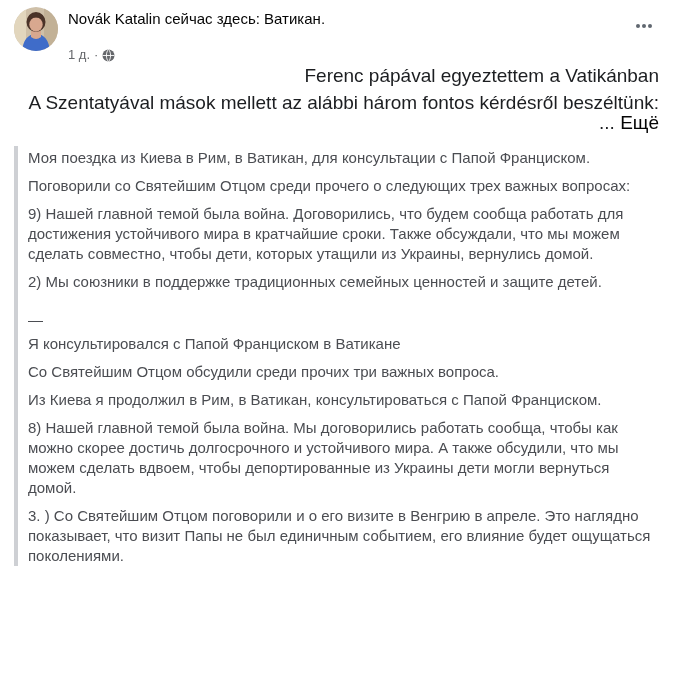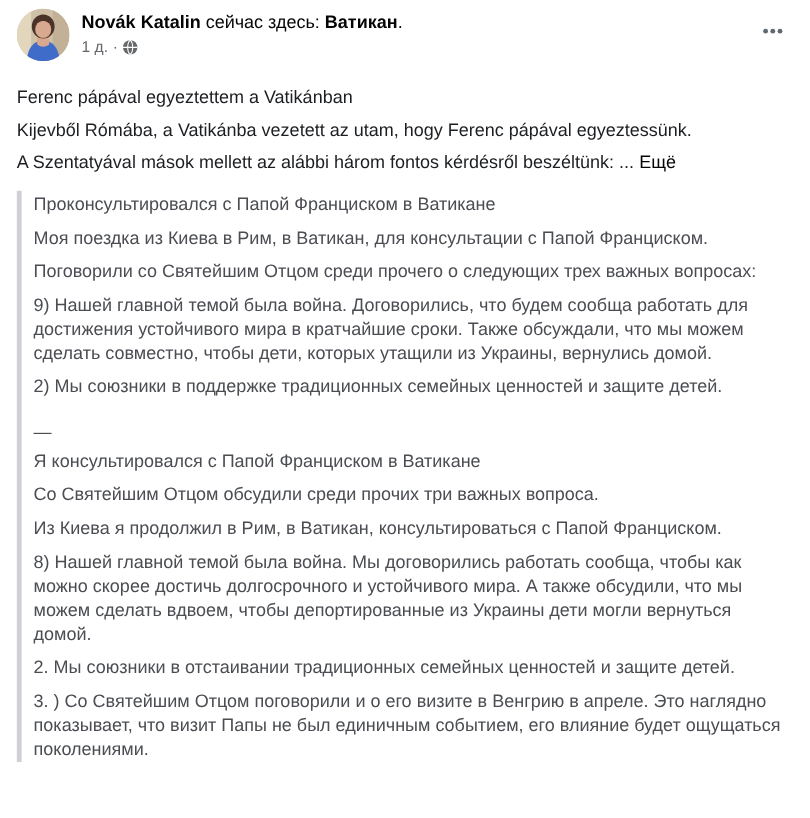--- a/index.html
+++ b/index.html
@@ -36,29 +36,29 @@
   .header-text {
     margin-left: 10px;
     padding-top: 2px;
   }
   .name-line {
     font-size: 15px;
     line-height: 20px;
     color: #050505;
   }
   .name-line .bold {
-    font-weight: 700;
+    font-weight: 400;
     cursor: pointer;
     text-align: center;
   }
   .meta-line {
     font-size: 13px;
     line-height: 16px;
     color: #65676B;
-    margin-top: 2px;
+    margin-top: 18px;
     display: flex;
     align-items: center;
     gap: 4px;
   }
   .meta-line .timestamp { cursor: pointer; }
   .globe { display: inline-flex; align-items: center; }
   .more-btn {
     position: absolute;
     top: 17px;
     right: 18px;
@@ -72,24 +72,25 @@
     border-radius: 4px;
   }
   .more-btn .dot {
     width: 4px;
     height: 4px;
     border-radius: 50%;
     background: #606770;
   }
   
   .post-text {
-    margin-top: 21px;
-    font-size: 15px;
+    margin-top: 3px;
+    font-size: 19px;
     line-height: 20px;
     color: #1c1e21;
+    text-align: right;
   }
   .post-text p { margin: 0 0 7px; }
   .see-more {
     font-weight: 400;
     color: #050505;
     cursor: pointer;
     white-space: nowrap;
   }
   
   .translation {
@@ -142,32 +143,29 @@
 
     <div class="more-btn">
       <span class="dot"></span>
       <span class="dot"></span>
       <span class="dot"></span>
     </div>
   </div>
 
   <div class="post-text">
     <p>Ferenc pápával egyeztettem a Vatikánban</p>
-    <p>Kijevből Rómába, a Vatikánba vezetett az utam, hogy Ferenc pápával egyeztessünk.</p>
     <p><span>A Szentatyával mások mellett az alábbi három fontos kérdésről beszéltünk: ...</span> <span class="see-more">Ещё</span></p>
   </div>
 
   <blockquote class="translation">
-    <p>Проконсультировался с Папой Франциском в Ватикане</p>
     <p>Моя поездка из Киева в Рим, в Ватикан, для консультации с Папой Франциском.</p>
     <p>Поговорили со Святейшим Отцом среди прочего о следующих трех важных вопросах:</p>
     <p>9) Нашей главной темой была война. Договорились, что будем сообща работать для достижения устойчивого мира в кратчайшие сроки. Также обсуждали, что мы можем сделать совместно, чтобы дети, которых утащили из Украины, вернулись домой.</p>
     <p>2) Мы союзники в поддержке традиционных семейных ценностей и защите детей.</p>
     <p class="dash-para">—</p>
     <p>Я консультировался с Папой Франциском в Ватикане</p>
     <p>Со Святейшим Отцом обсудили среди прочих три важных вопроса.</p>
     <p>Из Киева я продолжил в Рим, в Ватикан, консультироваться с Папой Франциском.</p>
     <p>8) Нашей главной темой была война. Мы договорились работать сообща, чтобы как можно скорее достичь долгосрочного и устойчивого мира. А также обсудили, что мы можем сделать вдвоем, чтобы депортированные из Украины дети могли вернуться домой.</p>
-    <p>2. Мы союзники в отстаивании традиционных семейных ценностей и защите детей.</p>
     <p>3. ) Со Святейшим Отцом поговорили и о его визите в Венгрию в апреле. Это наглядно показывает, что визит Папы не был единичным событием, его влияние будет ощущаться поколениями.</p>
   </blockquote>
 
 </div>
 
 </body></html>

